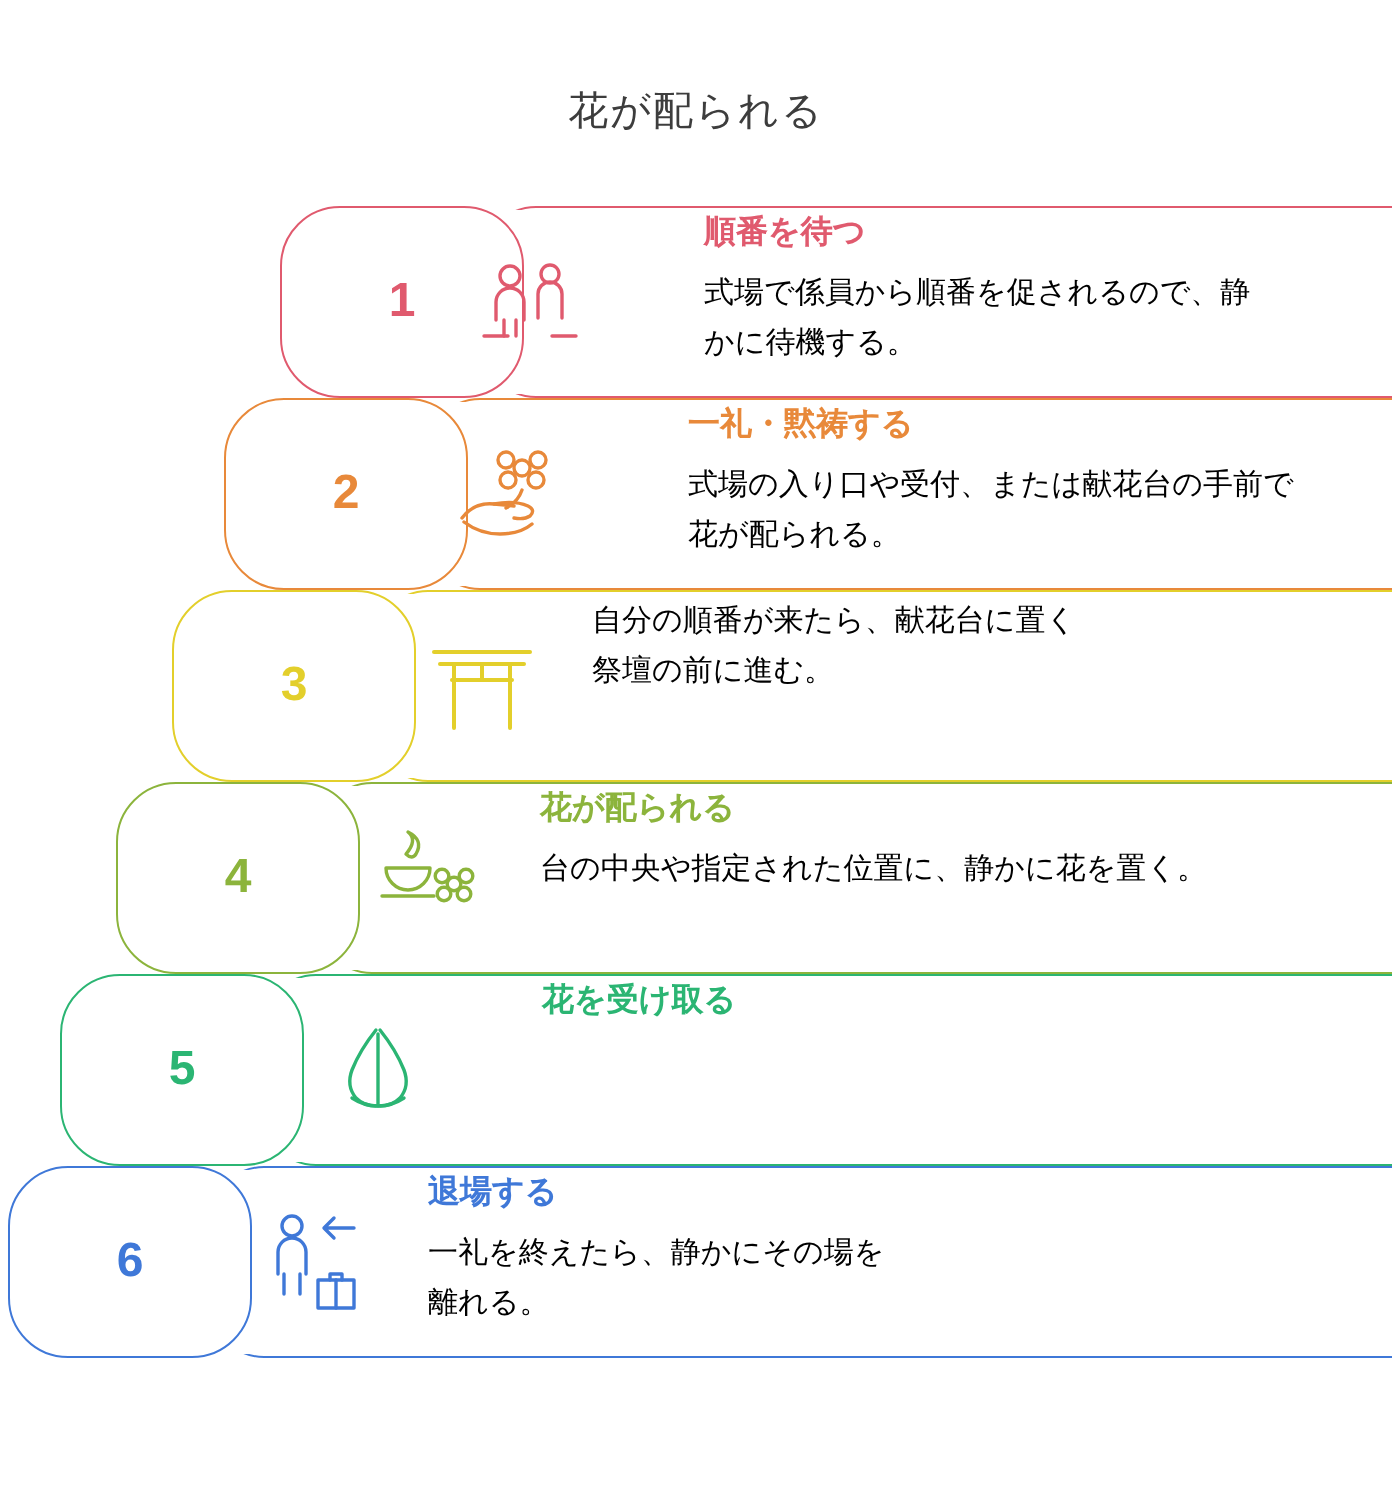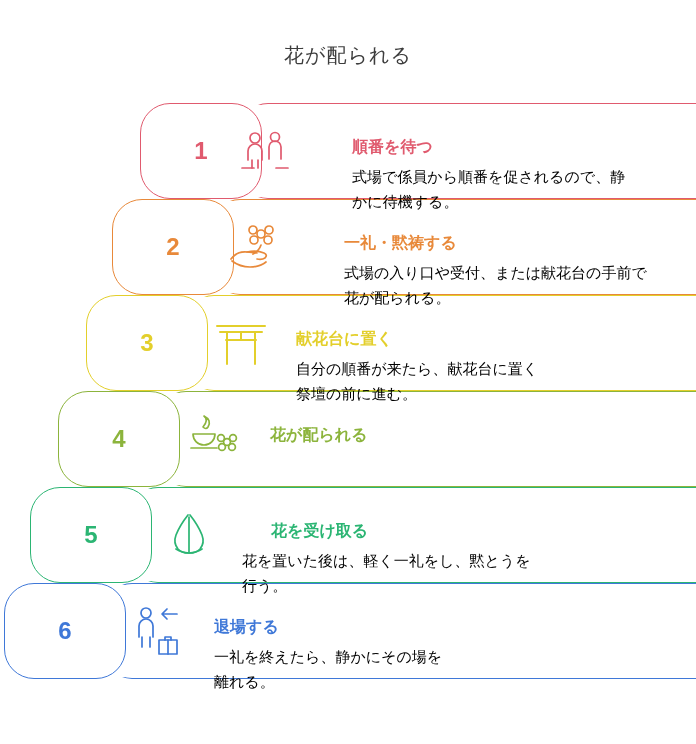--- a/index.html
+++ b/index.html
@@ -86,21 +86,21 @@
     z-index: 4;
   }
   .icon-wrap svg {
     display: block;
   }
   .text {
     position: absolute;
     top: 0;
     height: 96px;
     box-sizing: border-box;
-    padding-top: 34px;
+    padding-top: 4px;
     z-index: 4;
   }
   .text .head {
     font-size: 16px;
     font-weight: bold;
     margin-bottom: 9px;
     line-height: 1.2;
   }
   .text .body {
     font-size: 15px;
@@ -171,21 +171,20 @@
       <div class="icon-wrap" style="left:198px;color:#e3cf2b;">
         <svg width="58" height="54" viewBox="0 0 58 54" fill="none" stroke="currentColor" stroke-width="2" stroke-linecap="round" stroke-linejoin="round">
           <path d="M5 10 h48"></path>
           <path d="M8 16 h42"></path>
           <path d="M15 16 v32 M43 16 v32"></path>
           <path d="M14 24 h30"></path>
           <path d="M29 16 v8"></path>
         </svg>
       </div>
       <div class="text" style="left:296px;width:372px;">
-        <div class="head" style="color:#e3cf2b;">献花台に置く</div>
         <div class="body">自分の順番が来たら、献花台に置く
 祭壇の前に進む。</div>
       </div>
     </div>
     <div class="step">
       <div class="band" style="left:158px;width:538px;border-color:#8cb43c;"></div>
       <div class="joiner" style="left:154px;"></div>
       <div class="bubble" style="left:58px;border-color:#8cb43c;">
         <span class="num" style="color:#8cb43c;">4</span>
       </div>
@@ -196,40 +195,39 @@
           <path d="M6 34 h26"></path>
           <circle cx="42" cy="28" r="3.4"></circle>
           <circle cx="36" cy="24" r="3.4"></circle>
           <circle cx="48" cy="24" r="3.4"></circle>
           <circle cx="37" cy="33" r="3.4"></circle>
           <circle cx="47" cy="33" r="3.4"></circle>
         </svg>
       </div>
       <div class="text" style="left:270px;width:400px;">
         <div class="head" style="color:#8cb43c;">花が配られる</div>
+        <div class="body">台の中央や指定された位置に、静かに花を置く。</div>
       </div>
     </div>
     <div class="step">
       <div class="band" style="left:130px;width:566px;border-color:#2bb573;"></div>
       <div class="joiner" style="left:126px;"></div>
       <div class="bubble" style="left:30px;border-color:#2bb573;">
         <span class="num" style="color:#2bb573;">5</span>
       </div>
       <div class="icon-wrap" style="left:146px;color:#2bb573;">
         <svg width="50" height="52" viewBox="0 0 50 52" fill="none" stroke="currentColor" stroke-width="1.7" stroke-linecap="round" stroke-linejoin="round">
           <path d="M24 6 q-8 10 -12 20 q-3 8 2 14 q4 4 10 4"></path>
           <path d="M26 6 q8 10 12 20 q3 8 -2 14 q-4 4 -10 4"></path>
           <path d="M25 8 v36"></path>
           <path d="M12 40 q6 4 13 4 q7 0 13 -4"></path>
         </svg>
       </div>
       <div class="text" style="left:242px;width:428px;">
         <div class="head" style="color:#2bb573;margin-left:29px;">花を受け取る</div>
-        <div class="body">花を置いた後は、軽く一礼をし、黙とうを
-行う。</div>
       </div>
     </div>
     <div class="step">
       <div class="band" style="left:104px;width:592px;border-color:#3f78d8;"></div>
       <div class="joiner" style="left:100px;"></div>
       <div class="bubble" style="left:4px;border-color:#3f78d8;">
         <span class="num" style="color:#3f78d8;">6</span>
       </div>
       <div class="icon-wrap" style="left:116px;color:#3f78d8;">
         <svg width="56" height="54" viewBox="0 0 56 54" fill="none" stroke="currentColor" stroke-width="1.7" stroke-linecap="round" stroke-linejoin="round">

